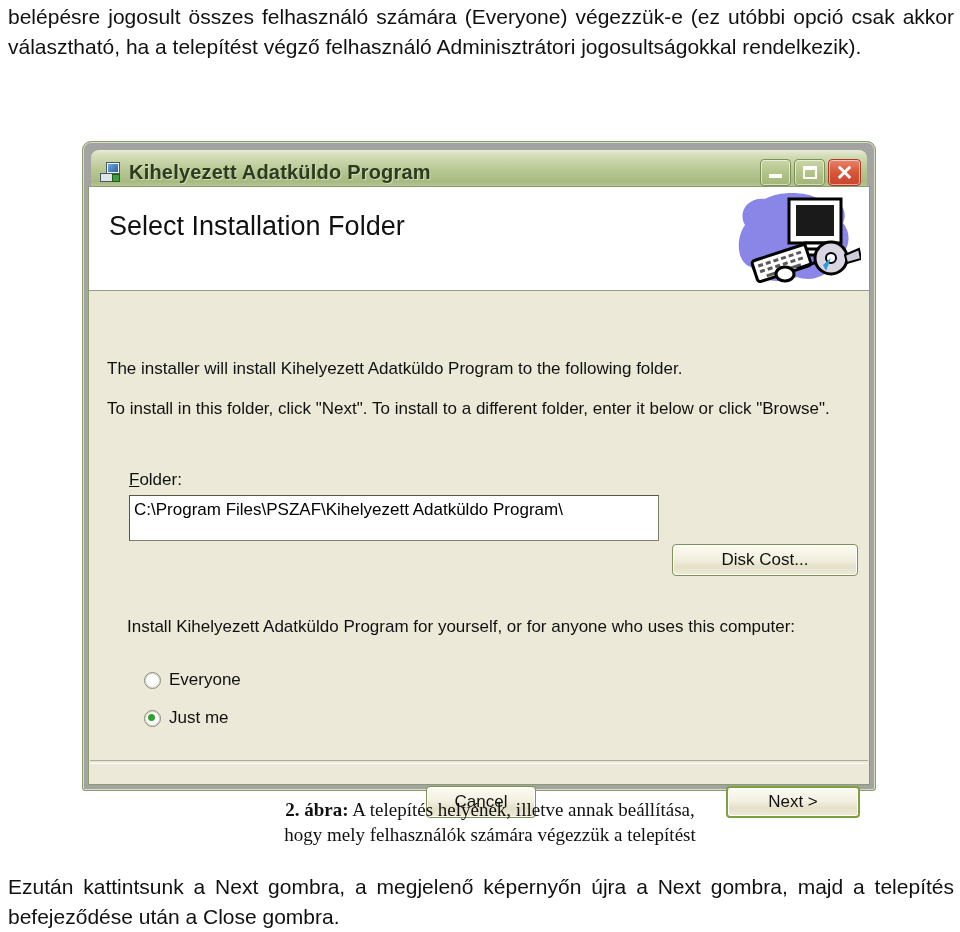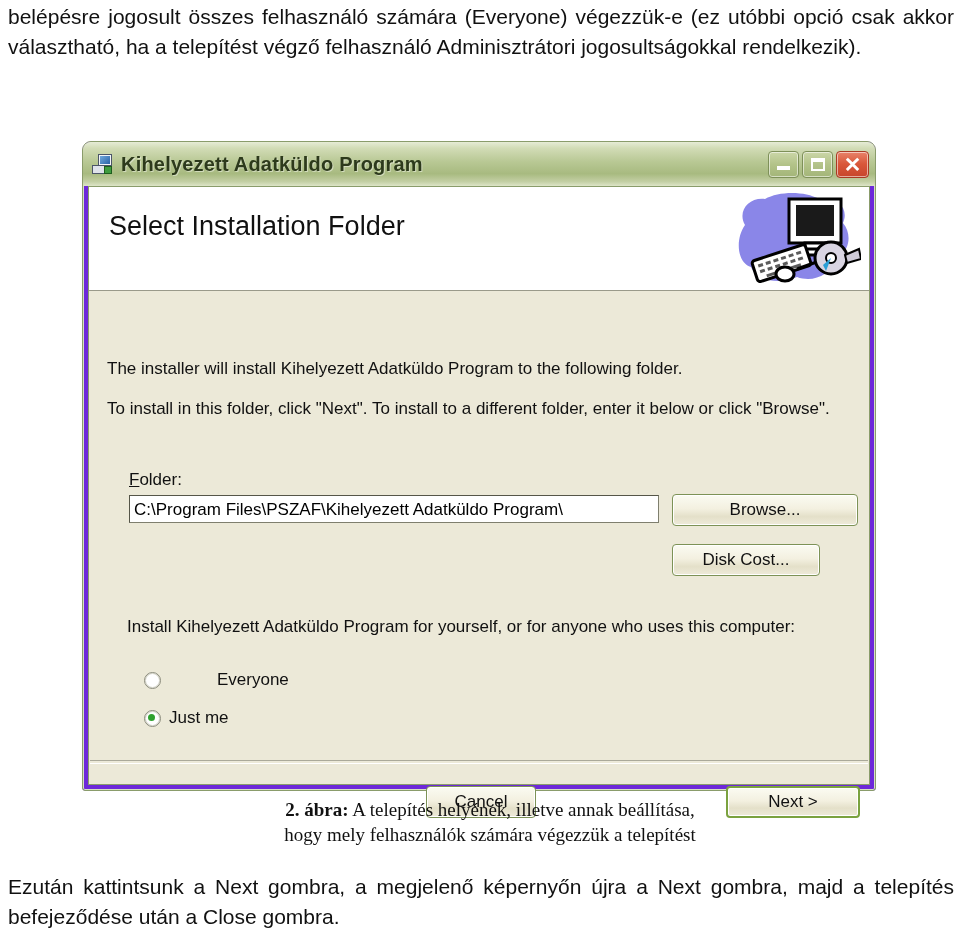--- a/index.html
+++ b/index.html
@@ -52,24 +52,24 @@
   #figure-caption b { font-weight: bold; }
 
   
   #installer-window {
     position: absolute;
     left: 82px;
     top: 141px;
     width: 794px;
     height: 650px;
     box-sizing: border-box;
-    background: #6d28d9;
+    background: #a3a3a3;
     border: 1px solid #8a9c6b;
     border-radius: 9px 9px 3px 3px;
-    padding: 0;
+    padding: 8px;
     box-shadow: 0 0 0 1px #d7e0c3 inset;
   }
 
   
   #title-bar {
     position: relative;
     height: 44px;
     border-radius: 8px 8px 0 0;
     background: linear-gradient(to bottom,
         #e6ecd6 0%,
@@ -242,21 +242,21 @@
     font-size: 17px;
     color: #111111;
   }
   #folder-label u { text-decoration: underline; }
 
   #folder-path-input {
     position: absolute;
     left: 40px;
     top: 203px;
     width: 530px;
-    height: 28px;
+    height: 46px;
     box-sizing: border-box;
     background: #ffffff;
     border: 1px solid #7f7f6e;
     border-top-color: #555548;
     border-left-color: #555548;
     font-family: "Liberation Sans", sans-serif;
     font-size: 17px;
     color: #000000;
     padding: 0 4px;
     line-height: 28px;
@@ -276,33 +276,33 @@
     color: #111111;
     text-align: center;
     line-height: 30px;
     box-shadow: 0 0 0 1px #ffffff inset;
   }
   .xp-button.default-btn {
     border: 2px solid #7ba23f;
   }
 
   #browse-button { left: 583px; top: 202px; width: 186px; height: 32px; }
-  #disk-cost-button { left: 583px; top: 252px; width: 148px; height: 32px; }
+  #disk-cost-button { left: 583px; top: 252px; width: 186px; height: 32px; }
 
   
   .radio-row {
     position: absolute;
     left: 55px;
     display: flex;
     align-items: center;
     font-family: "Liberation Sans", sans-serif;
     font-size: 17px;
     color: #111111;
   }
-  #radio-everyone { top: 378px; gap: 48px; }
+  #radio-everyone { top: 378px; }
   #radio-just-me  { top: 416px; }
   .radio-mark {
     width: 15px;
     height: 15px;
     border-radius: 50%;
     background: #ffffff;
     border: 1px solid #8a8a7a;
     box-shadow: 0 0 0 1px #d8d8cc inset;
     margin-right: 8px;
     position: relative;
@@ -400,21 +400,20 @@
 
     <div id="body-area">
 
       <div class="body-text" id="install-line-1">The installer will install Kihelyezett Adatküldo Program to the following folder.</div>
       <div class="body-text" id="install-line-2">To install in this folder, click "Next". To install to a different folder, enter it below or click "Browse".</div>
 
       <div id="folder-label"><u>F</u><span>older:</span></div>
 
       <div id="folder-path-input" placeholder="C:\Program Files\">C:\Program Files\PSZAF\Kihelyezett Adatküldo Program\</div>
 
-      <div class="xp-button" id="browse-button">Browse...</div>
       <div class="xp-button" id="disk-cost-button">Disk Cost...</div>
 
       <div class="body-text" id="scope-question">Install Kihelyezett Adatküldo Program for yourself, or for anyone who uses this computer:</div>
 
       <div class="radio-row" id="radio-everyone">
         <span class="radio-mark"></span>
         <span>Everyone</span>
       </div>
       <div class="radio-row" id="radio-just-me">
         <span class="radio-mark checked"></span>

